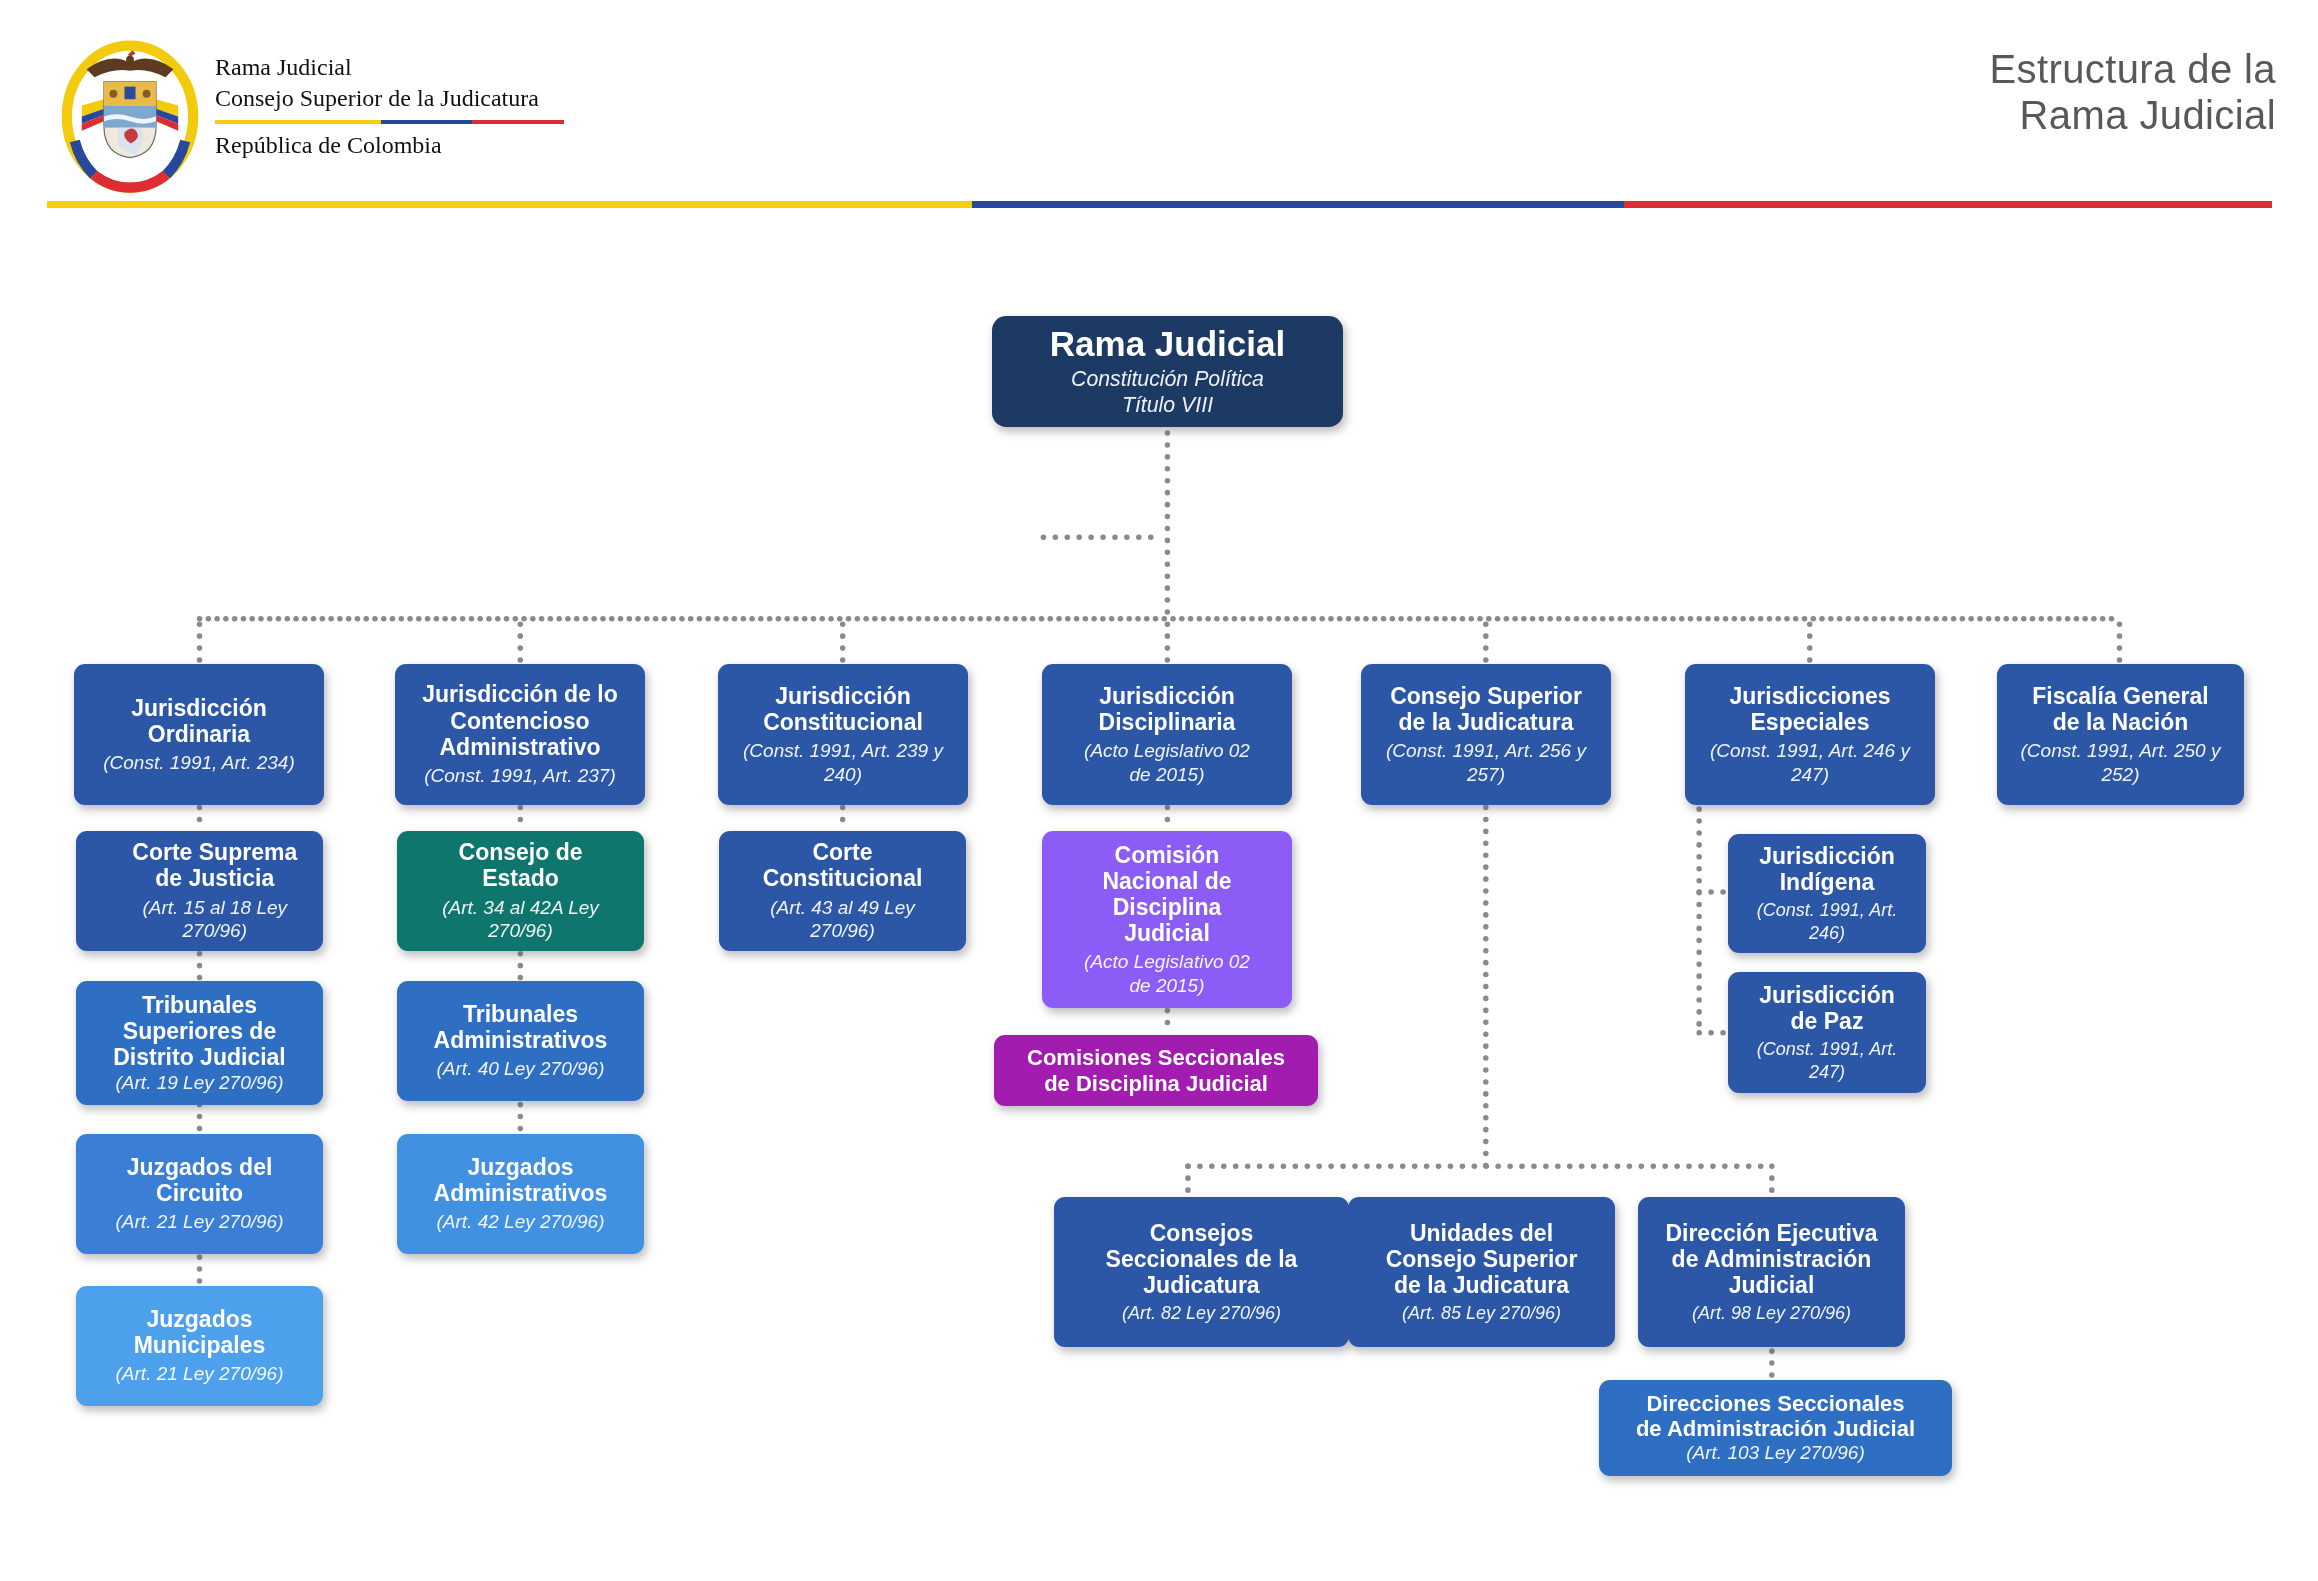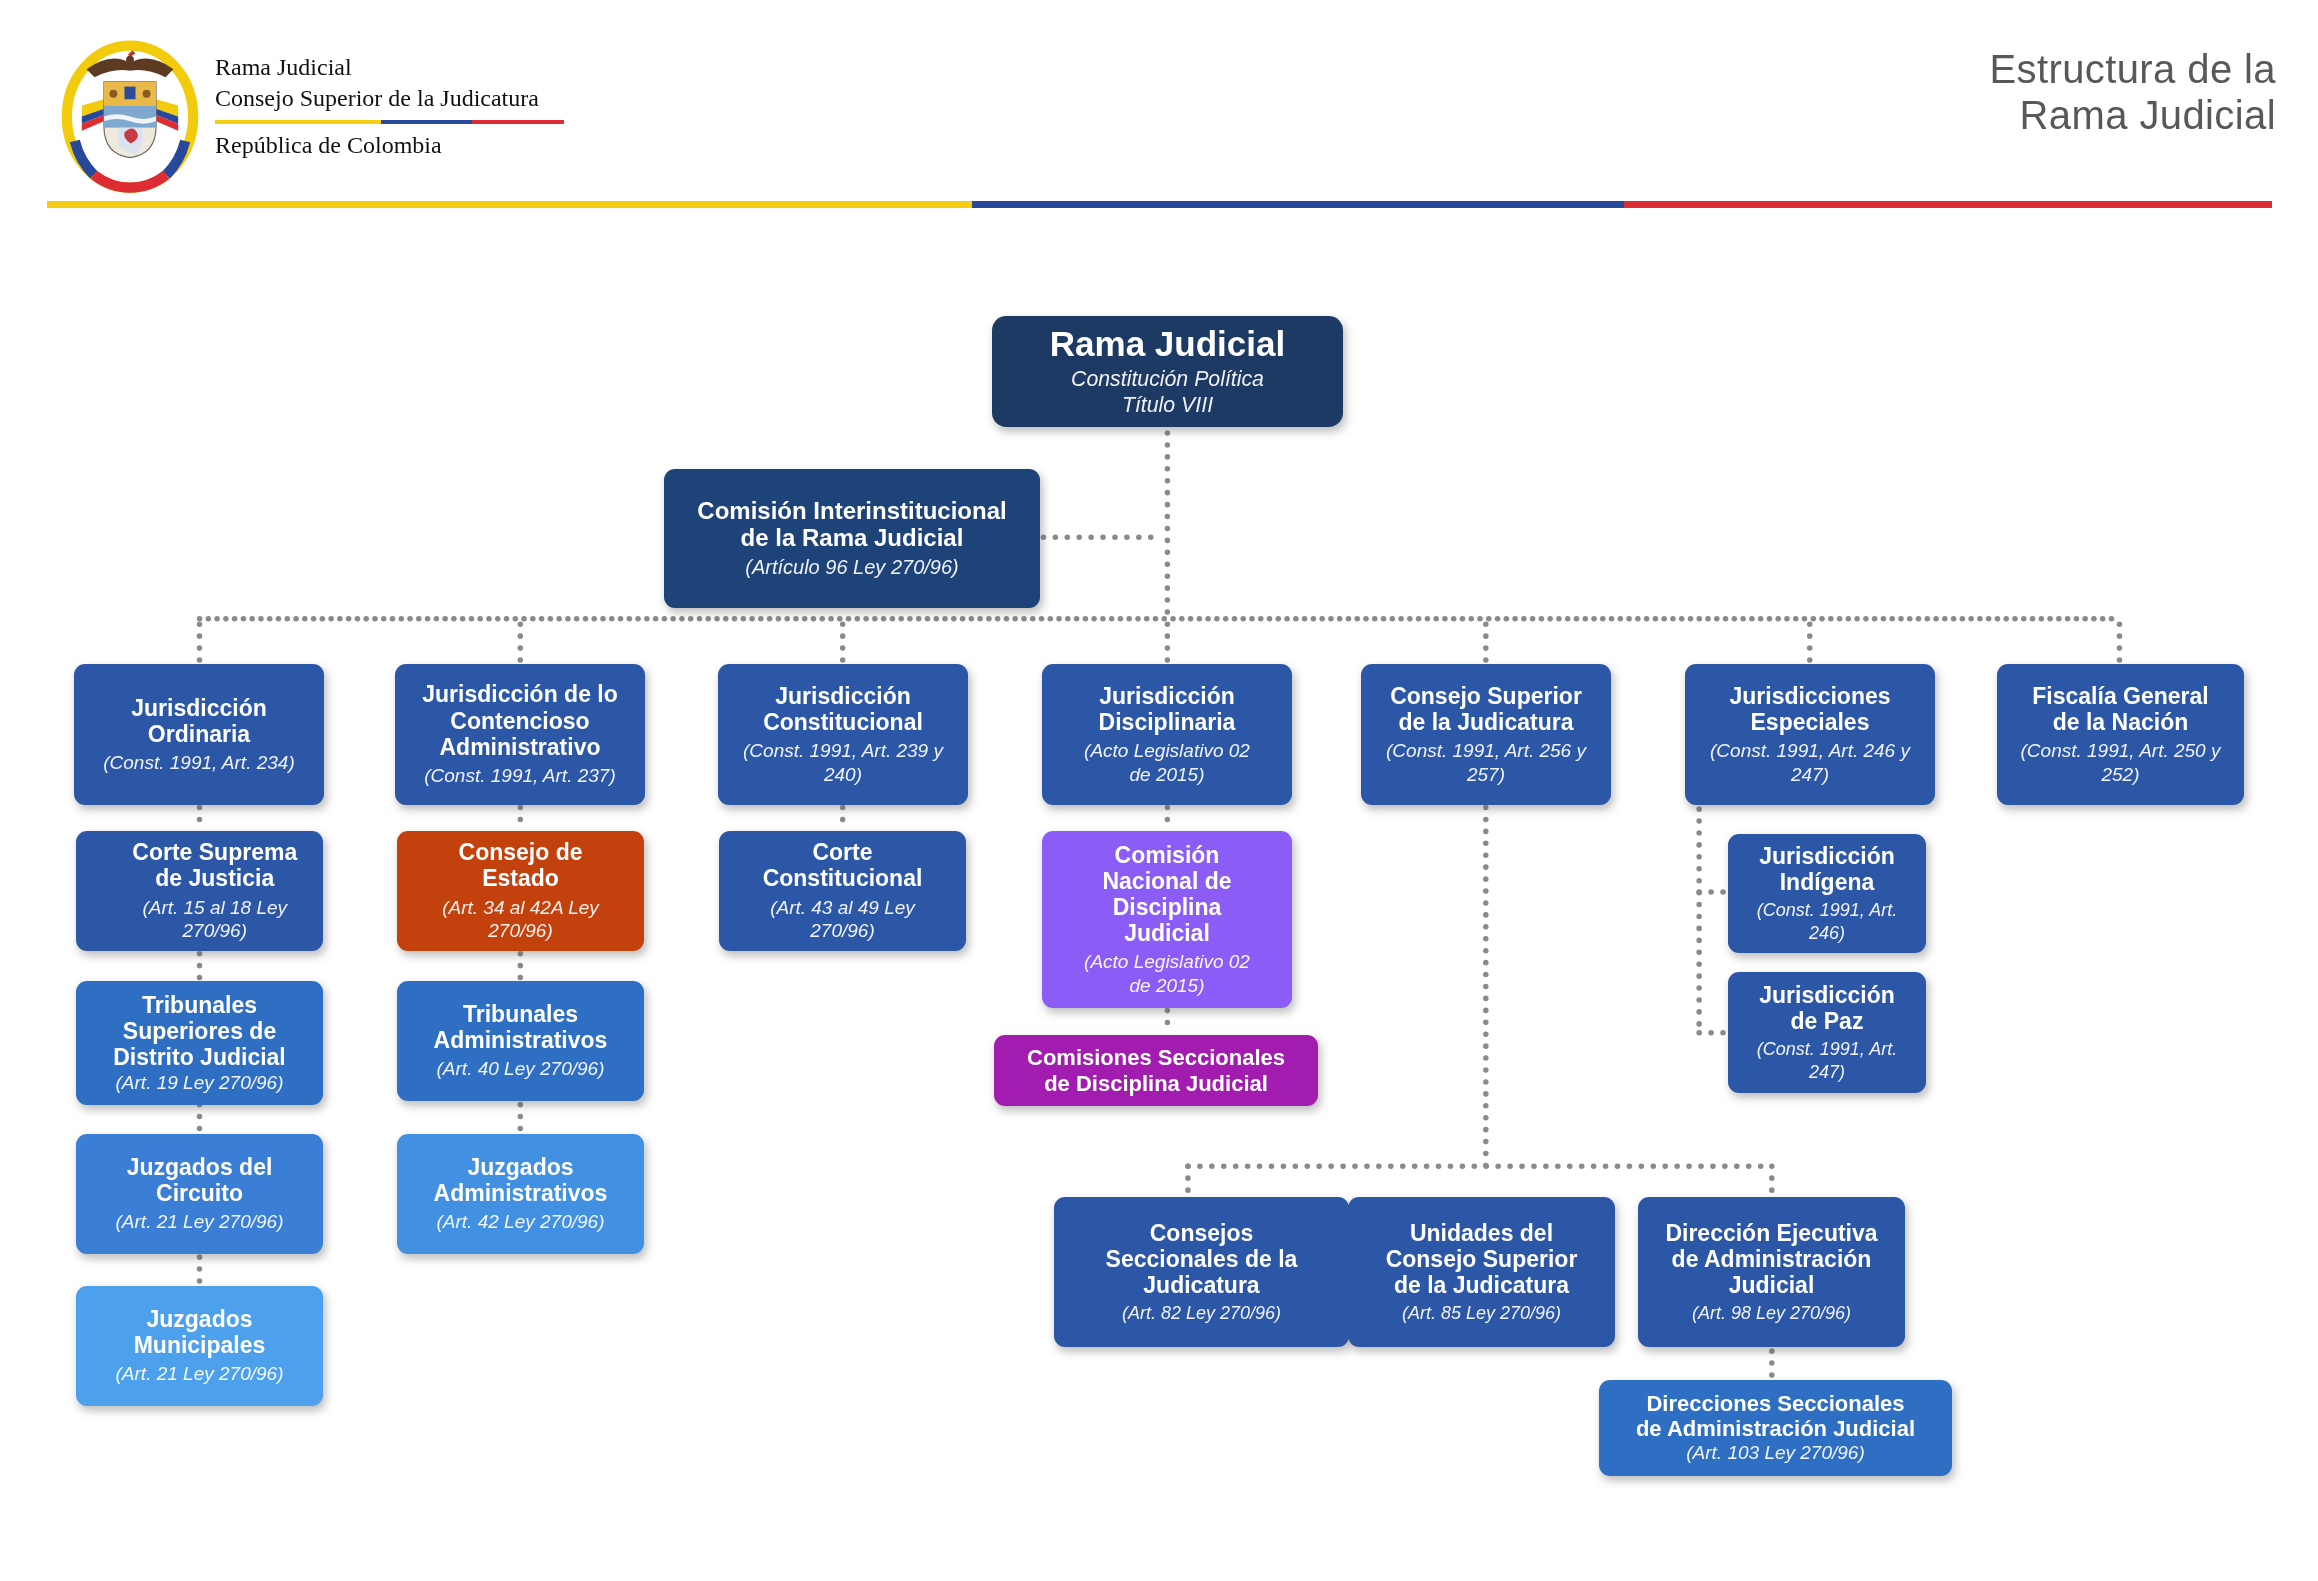--- a/index.html
+++ b/index.html
@@ -142,25 +142,20 @@
       </g>
     </g>
   </svg>
 
   <div class="node root" style="left: 992px; top: 316px; width: 351px; height: 111px; background-color: rgb(29, 58, 100);">
     <div class="t">Rama Judicial</div>
     <div class="s">Constitución Política
 Título VIII</div>
   </div>
 
-  <div class="node comision" style="left: 664px; top: 469px; width: 376px; height: 139px; background-color: rgb(30, 67, 121);">
-    <div class="t">Comisión Interinstitucional
-de la Rama Judicial</div>
-    <div class="s">(Artículo 96 Ley 270/96)</div>
-  </div>
 
   <div class="node" style="left: 74px; top: 664px; width: 250px; height: 141px; background-color: rgb(44, 87, 166);">
     <div class="t">Jurisdicción
 Ordinaria</div>
     <div class="s">(Const. 1991, Art. 234)</div>
   </div>
   <div class="node" style="left: 395px; top: 664px; width: 250px; height: 141px; background-color: rgb(44, 87, 166);">
     <div class="t">Jurisdicción de lo
 Contencioso
 Administrativo</div>
@@ -213,21 +208,21 @@
     <div class="t">Juzgados del
 Circuito</div>
     <div class="s">(Art. 21 Ley 270/96)</div>
   </div>
   <div class="node" style="left: 76px; top: 1286px; width: 247px; height: 120px; background-color: rgb(77, 160, 236);">
     <div class="t">Juzgados
 Municipales</div>
     <div class="s">(Art. 21 Ley 270/96)</div>
   </div>
 
-  <div class="node" style="left: 397px; top: 831px; width: 247px; height: 120px; background-color: #c2410c;">
+  <div class="node" style="left: 397px; top: 831px; width: 247px; height: 120px; background-color: #0f766e;">
     <div class="t">Consejo de
 Estado</div>
     <div class="s">(Art. 34 al 42A Ley
 270/96)</div>
   </div>
   <div class="node" style="left: 397px; top: 981px; width: 247px; height: 120px; background-color: rgb(46, 111, 196);">
     <div class="t">Tribunales
 Administrativos</div>
     <div class="s">(Art. 40 Ley 270/96)</div>
   </div>

